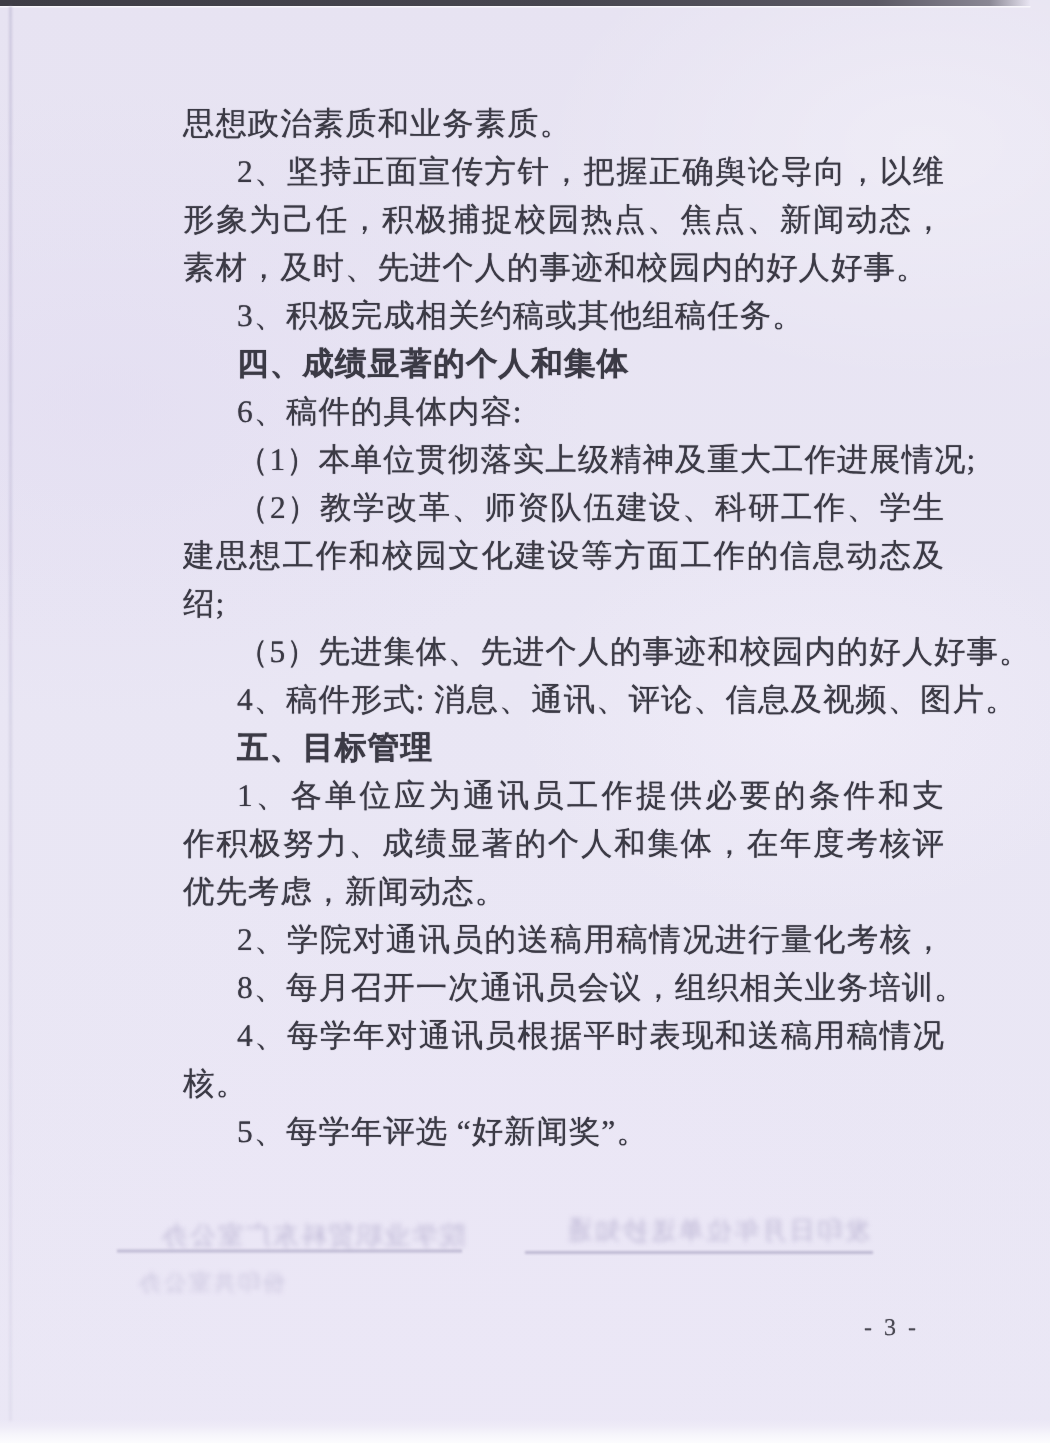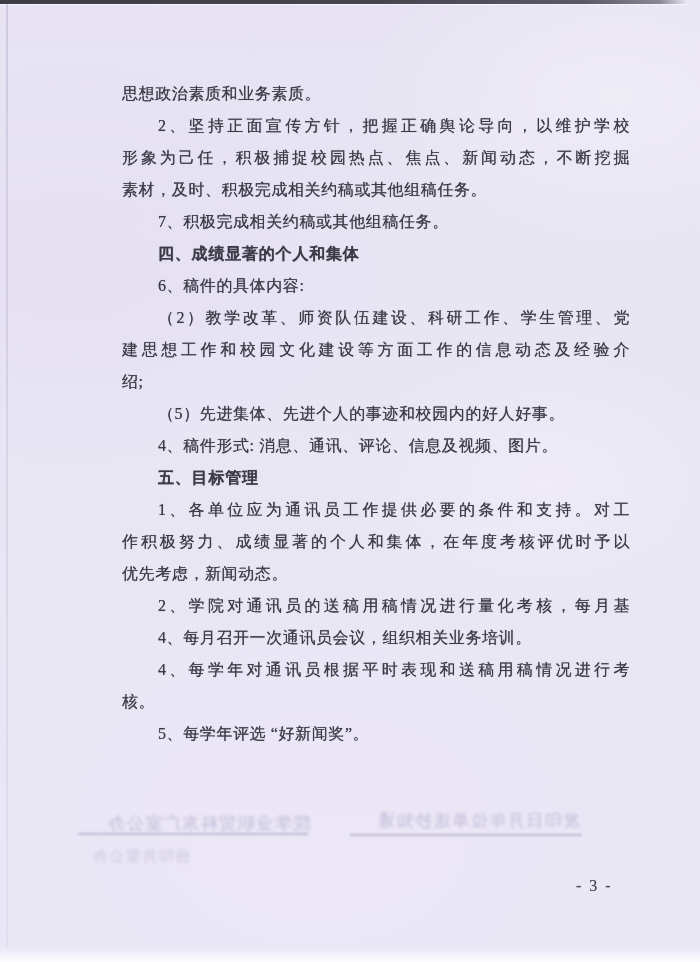--- a/index.html
+++ b/index.html
@@ -47,24 +47,24 @@
     position: absolute;
     left: 0; right: 0; bottom: 0;
     height: 16px;
     background: linear-gradient(180deg, rgba(238,235,247,0) 0%, #eeebf7 30%, #f6f5fb 65%, #fcfcfe 100%);
   }
 
   
   .doc {
     position: absolute;
     left: 122px;
-    top: 78px;
+    top: 66px;
     width: 508px;
     color: #3b3a45;
-    font-size: 16px;
+    font-size: 21px;
     letter-spacing: 0.6px;
     text-shadow: 0 0 0.7px rgba(55,53,66,0.75);
   }
   .line {
     box-sizing: border-box;
     width: 508px;
     height: 32px;
     line-height: 32px;
     white-space: nowrap;
   }
@@ -120,35 +120,36 @@
 
 <div class="page">
 
   <div class="edge-top"></div>
   <div class="crease"></div>
 
   <div class="doc" id="doc-lines">
       <div class="line">思想政治素质和业务素质。</div>
       <div class="line indent justify">2、坚持正面宣传方针，把握正确舆论导向，以维护学校</div>
       <div class="line justify">形象为己任，积极捕捉校园热点、焦点、新闻动态，不断挖掘</div>
-      <div class="line">素材，及时、积极完成相关约稿或其他组稿任务。</div>
-      <div class="line indent">7、积极完成相关约稿或其他组稿任务。</div>
+      <div class="line">素材，及时、先进个人的事迹和校园内的好人好事。</div>
+      <div class="line indent">3、积极完成相关约稿或其他组稿任务。</div>
       <div class="line indent bold">四、成绩显著的个人和集体</div>
       <div class="line indent">6、稿件的具体内容:</div>
+      <div class="line indent">（1）本单位贯彻落实上级精神及重大工作进展情况;</div>
       <div class="line indent justify">（2）教学改革、师资队伍建设、科研工作、学生管理、党</div>
       <div class="line justify">建思想工作和校园文化建设等方面工作的信息动态及经验介</div>
       <div class="line">绍;</div>
       <div class="line indent">（5）先进集体、先进个人的事迹和校园内的好人好事。</div>
       <div class="line indent">4、稿件形式: 消息、通讯、评论、信息及视频、图片。</div>
       <div class="line indent bold">五、目标管理</div>
       <div class="line indent justify">1、各单位应为通讯员工作提供必要的条件和支持。对工</div>
       <div class="line justify">作积极努力、成绩显著的个人和集体，在年度考核评优时予以</div>
       <div class="line">优先考虑，新闻动态。</div>
       <div class="line indent justify">2、学院对通讯员的送稿用稿情况进行量化考核，每月基</div>
-      <div class="line indent">4、每月召开一次通讯员会议，组织相关业务培训。</div>
+      <div class="line indent">8、每月召开一次通讯员会议，组织相关业务培训。</div>
       <div class="line indent justify">4、每学年对通讯员根据平时表现和送稿用稿情况进行考</div>
       <div class="line">核。</div>
       <div class="line indent">5、每学年评选 “好新闻奖”。</div>
     </div>
 
   <div class="ghost-text gl1">院学业职贸科东广室公办</div>
   <div class="ghost-rule gr-rule-left"></div>
   <div class="ghost-text gt-right">发印日月年位单送抄知通</div>
   <div class="ghost-rule gr-rule-right"></div>
   <div class="ghost-text gl2">份印共室公办</div>

